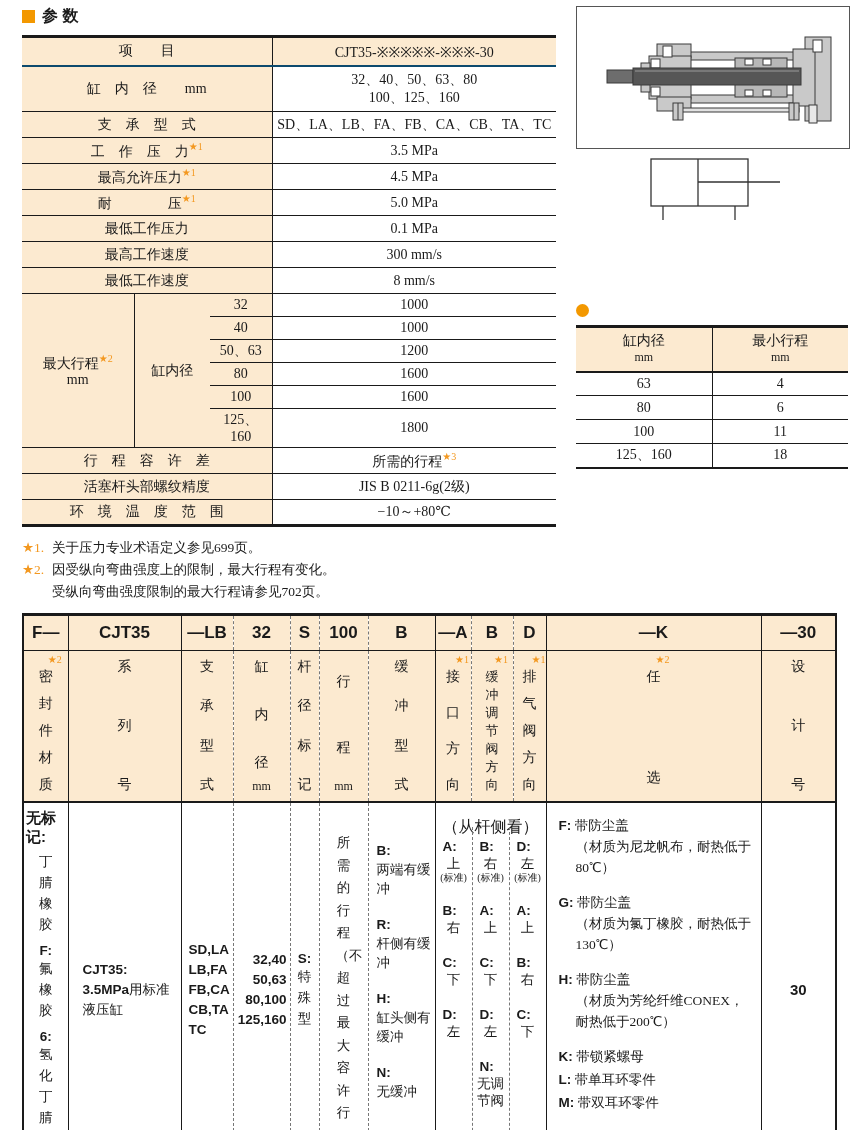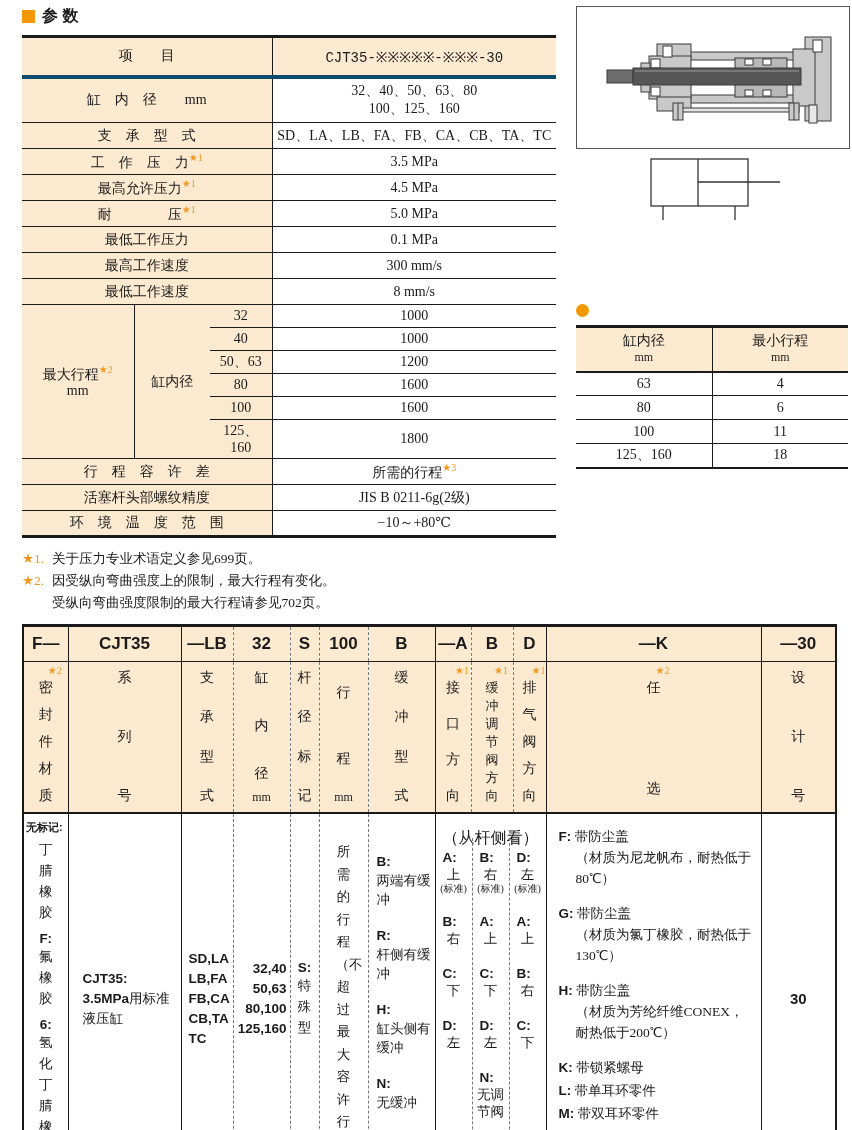--- a/index.html
+++ b/index.html
@@ -24,21 +24,21 @@
   .right-col { width:276px; margin-left:18px; }
 
   
   table.ptable {
     width:534px; border-collapse:collapse; table-layout:fixed;
     border-top:3px solid #1a1a1a; border-bottom:3px solid #1a1a1a;
     font-size:14px;
   }
   table.ptable td { text-align:center; vertical-align:middle; padding:2px 3px; }
   .peach { background:#fcead0; }
-  tr.phead td { border-bottom:4px solid #0c4a6e; height:40px;font-family:Liberation Mono, monospace; }
+  tr.phead td { border-bottom:2px solid #0c4a6e; height:29px; }
   tr.prow td { border-bottom:1px solid #1a1a1a; height:26px; }
   tr.prow td.pval, tr.phead td.pval { border-left:1px solid #1a1a1a; background:#fff; }
   tr.phead td.pval { background:#fcead0; }
   td.stroke-main { border-right:1px solid #1a1a1a; border-bottom:1px solid #1a1a1a; }
   td.stroke-sub  { border-bottom:1px solid #1a1a1a; }
   tr.srow td.bore { border-bottom:1px solid #1a1a1a; height:23px; }
   tr.srow td.pval { border-bottom:1px solid #1a1a1a; border-left:1px solid #1a1a1a; background:#fff; }
   .star { color:#f39820; font-size:10px; vertical-align:super; letter-spacing:0; }
   .fn { margin-top:10px; font-size:13.5px; line-height:22px; }
   .fn-row { display:flex; }
@@ -87,21 +87,21 @@
   .vspread.padtop { padding-top:17px; }
   .vcell { height:100%; display:flex; flex-direction:column; align-items:center; }
   .vcell .vspread { flex:1; width:100%; }
   .vcell .unit { font-size:12px; padding-bottom:7px; }
   .cell-star { position:absolute; top:3px; left:50%; margin-left:2px; color:#f39820; font-size:10px; }
 
   .vstack { width:1.2em; margin:0 auto; word-break:break-all; text-align:center; line-height:21px; font-size:13.5px; }
   .code { font-family:"Liberation Sans","DejaVu Sans",sans-serif; font-weight:bold; }
 
   .seal-cell { padding:6px 2px; font-size:13.5px; }
-  .seal-none { font-family:"Liberation Sans","DejaVu Sans",sans-serif; font-weight:bold; font-size:11px; text-align:left; }
+  .seal-none { font-family:"Liberation Sans","DejaVu Sans",sans-serif; font-weight:bold; font-size:15px; text-align:left; }
   .seal-group { margin-top:8px; }
   .seal-code { text-align:center; font-size:13.5px; }
 
   .series-cell { display:flex; flex-direction:column; justify-content:center; height:100%; padding-left:14px; line-height:20px; }
   .mount-cell  { display:flex; flex-direction:column; justify-content:center; height:100%; padding-left:7px; line-height:20px; }
   .bore-cell   { display:flex; flex-direction:column; justify-content:center; height:100%; text-align:right; padding-right:3px; line-height:20px; }
   .rod-cell    { display:flex; flex-direction:column; justify-content:center; align-items:center; height:100%; }
   .note-cell   { display:flex; align-items:center; height:100%; }
   .note-cell .vstack { line-height:22.5px; }
 

